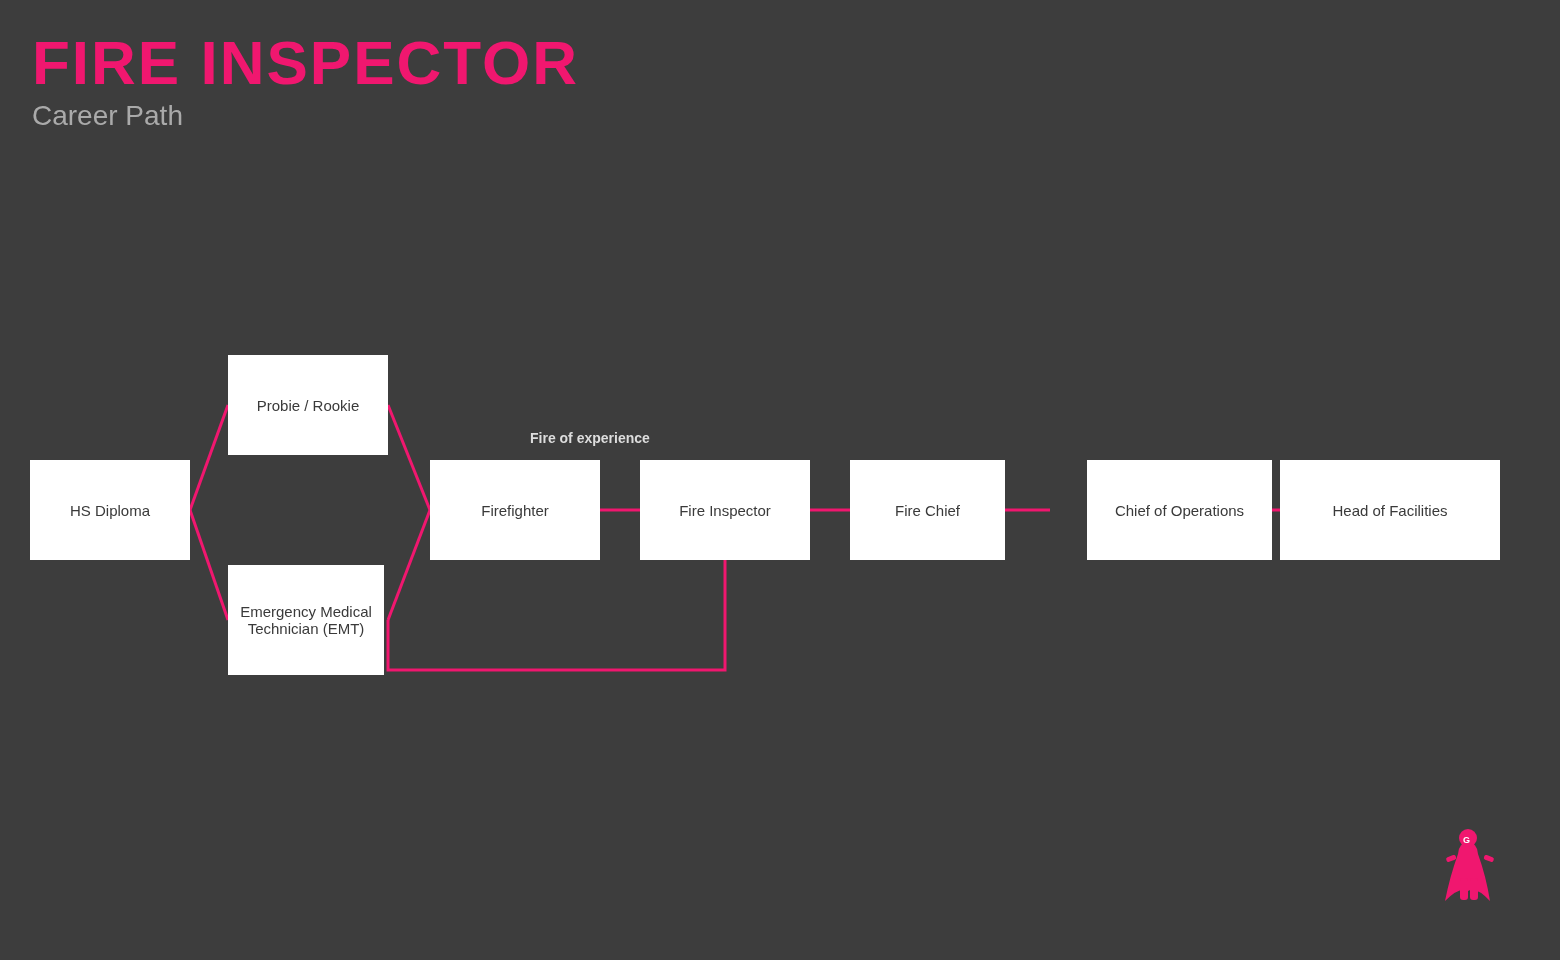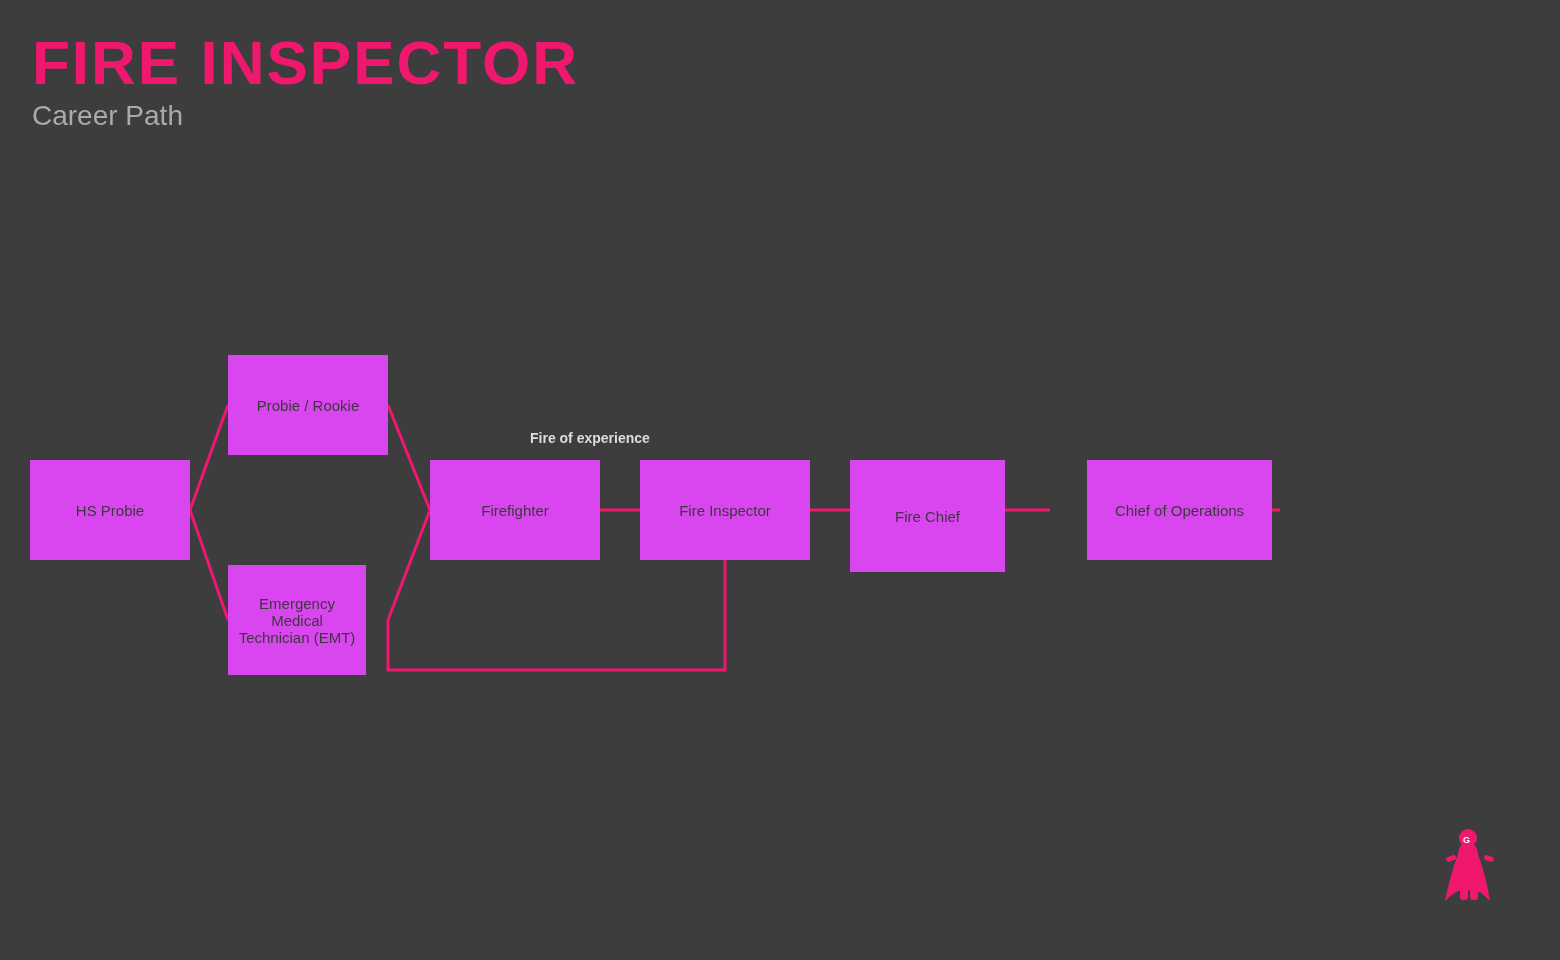--- a/index.html
+++ b/index.html
@@ -45,21 +45,21 @@
     svg#career-path {
       position: absolute;
       top: 0;
       left: 0;
       width: 1560px;
       height: 700px;
     }
 
     .career-box {
       position: absolute;
-      background: #d946ef;
+      background: #ffffff;
       display: flex;
       align-items: center;
       justify-content: center;
       text-align: center;
       font-size: 15px;
       color: #3a3a3a;
       padding: 10px;
     }
 
     
@@ -75,21 +75,21 @@
       left: 228px;
       top: 175px;
       width: 160px;
       height: 100px;
     }
 
     
     #box-emt {
       left: 228px;
       top: 385px;
-      width: 138px;
+      width: 156px;
       height: 110px;
     }
 
     
     #box-firefighter {
       left: 430px;
       top: 280px;
       width: 170px;
       height: 100px;
       text-align: center;
@@ -101,21 +101,21 @@
       top: 280px;
       width: 170px;
       height: 100px;
     }
 
     
     #box-firechief {
       left: 850px;
       top: 280px;
       width: 155px;
-      height: 112px;
+      height: 100px;
     }
 
     
     #box-chiefops {
       left: 1050px;
       top: 280px;
       width: 185px;
       height: 100px;
       margin-left: 37px;
     }
@@ -171,21 +171,21 @@
 
     <line x1="1235" y1="330" x2="1280" y2="330" stroke="#f0176f" stroke-width="3"></line>
 
     <polyline points="725,380 725,490 388,490 388,440" stroke="#f0176f" stroke-width="3" fill="none"></polyline>
 
   </svg>
 
   <div class="years-label" style="left: 530px; top: 250px;">Fire of experience</div>
 
   <div class="career-box" id="box-hs">
-    <span>HS Probie</span>
+    <span>HS Diploma</span>
   </div>
 
   <div class="career-box" id="box-probie">
     <span>Probie / Rookie</span>
   </div>
 
   <div class="career-box" id="box-emt" style="white-space: pre-line;">
     <span>Emergency Medical<br>Technician (EMT)</span>
   </div>
 
@@ -198,20 +198,23 @@
   </div>
 
   <div class="career-box" id="box-firechief">
     <span>Fire Chief</span>
   </div>
 
   <div class="career-box" id="box-chiefops">
     <span>Chief of Operations</span>
   </div>
 
+  <div class="career-box" id="box-headfac">
+    <span>Head of Facilities</span>
+  </div>
 
 </div>
 
 <div id="logo">
   <svg width="80" height="90" viewBox="0 0 80 90" xmlns="http://www.w3.org/2000/svg">
 
     <ellipse cx="38" cy="28" rx="10" ry="12" fill="#f0176f"></ellipse>
 
     <circle cx="38" cy="12" r="9" fill="#f0176f"></circle>
 

